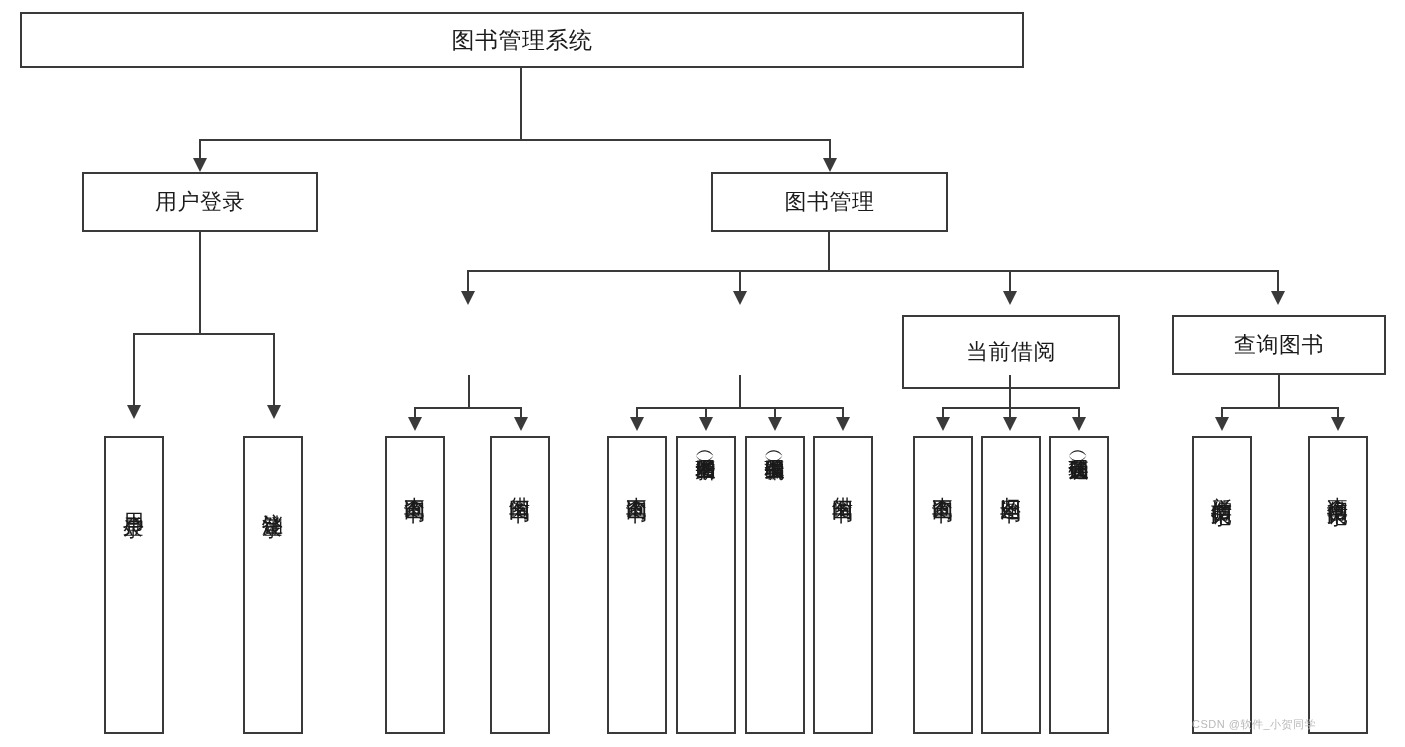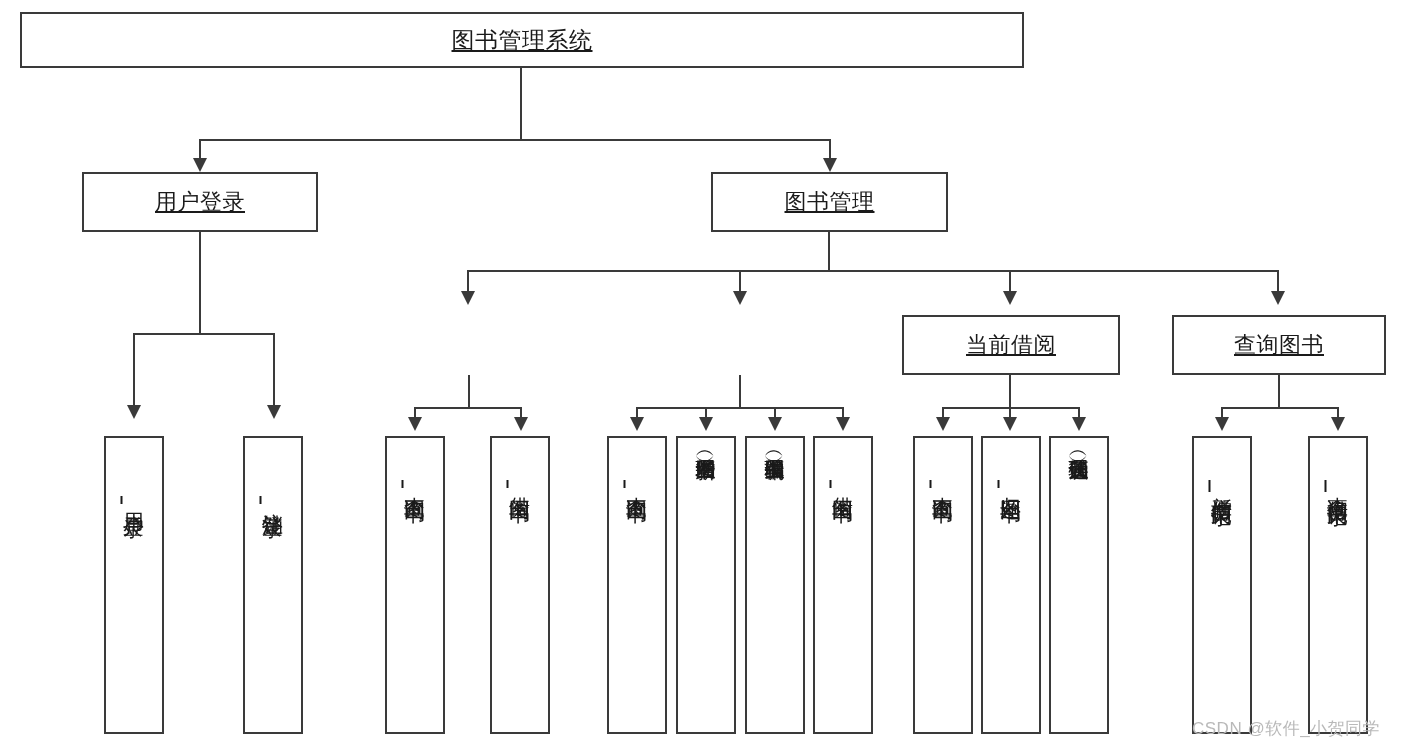--- a/index.html
+++ b/index.html
@@ -25,21 +25,20 @@
     display: flex;
     align-items: center;
     justify-content: center;
     color: #1a1a1a;
   }
   .node .label {
     display: block;
     text-align: right;
     line-height: 1.15;
     letter-spacing: 0.5px;
-    text-decoration: underline;
   }
   
   .node.horiz .label {
     writing-mode: horizontal-tb;
     font-size: 22px;
   }
   .node.root .label { font-size: 23px; }
   
   .node.vert {
     align-items: flex-start;
@@ -74,21 +73,21 @@
     position: absolute;
     width: 0;
     height: 0;
     border-left: 7px solid transparent;
     border-right: 7px solid transparent;
     border-top: 14px solid #3a3a3a;
   }
   .watermark {
     position: absolute;
     color: #b9b9b9;
-    font-size: 17px;
+    font-size: 11px;
     white-space: nowrap;
     letter-spacing: 0.5px;
   }
 </style>
 </head>
 <body>
 
 <div id="canvas">
 
   <div class="node horiz root" style="left:20px; top:12px; width:1004px; height:56px;">
@@ -123,21 +122,21 @@
   <div class="conn v" style="left:739px; top:270px; height:25px;"></div>
   <div class="conn v" style="left:1009px; top:270px; height:25px;"></div>
   <div class="conn v" style="left:1277px; top:270px; height:25px;"></div>
   <div class="arrow" style="left:461px; top:291px;"></div>
   <div class="arrow" style="left:733px; top:291px;"></div>
   <div class="arrow" style="left:1003px; top:291px;"></div>
   <div class="arrow" style="left:1271px; top:291px;"></div>
 
 
 
-  <div class="node horiz" style="left:902px; top:315px; width:218px; height:60px;">
+  <div class="node horiz" style="left:902px; top:315px; width:218px; height:74px;">
     <span class="label">当前借阅</span>
   </div>
 
   <div class="node horiz" style="left:1172px; top:315px; width:214px; height:60px;">
     <span class="label">查询图书</span>
   </div>
 
   <div class="conn v" style="left:468px; top:375px; height:33px;"></div>
   <div class="conn h" style="left:415px; top:407px; width:107px;"></div>
   <div class="conn v" style="left:414px; top:407px; height:14px;"></div>

